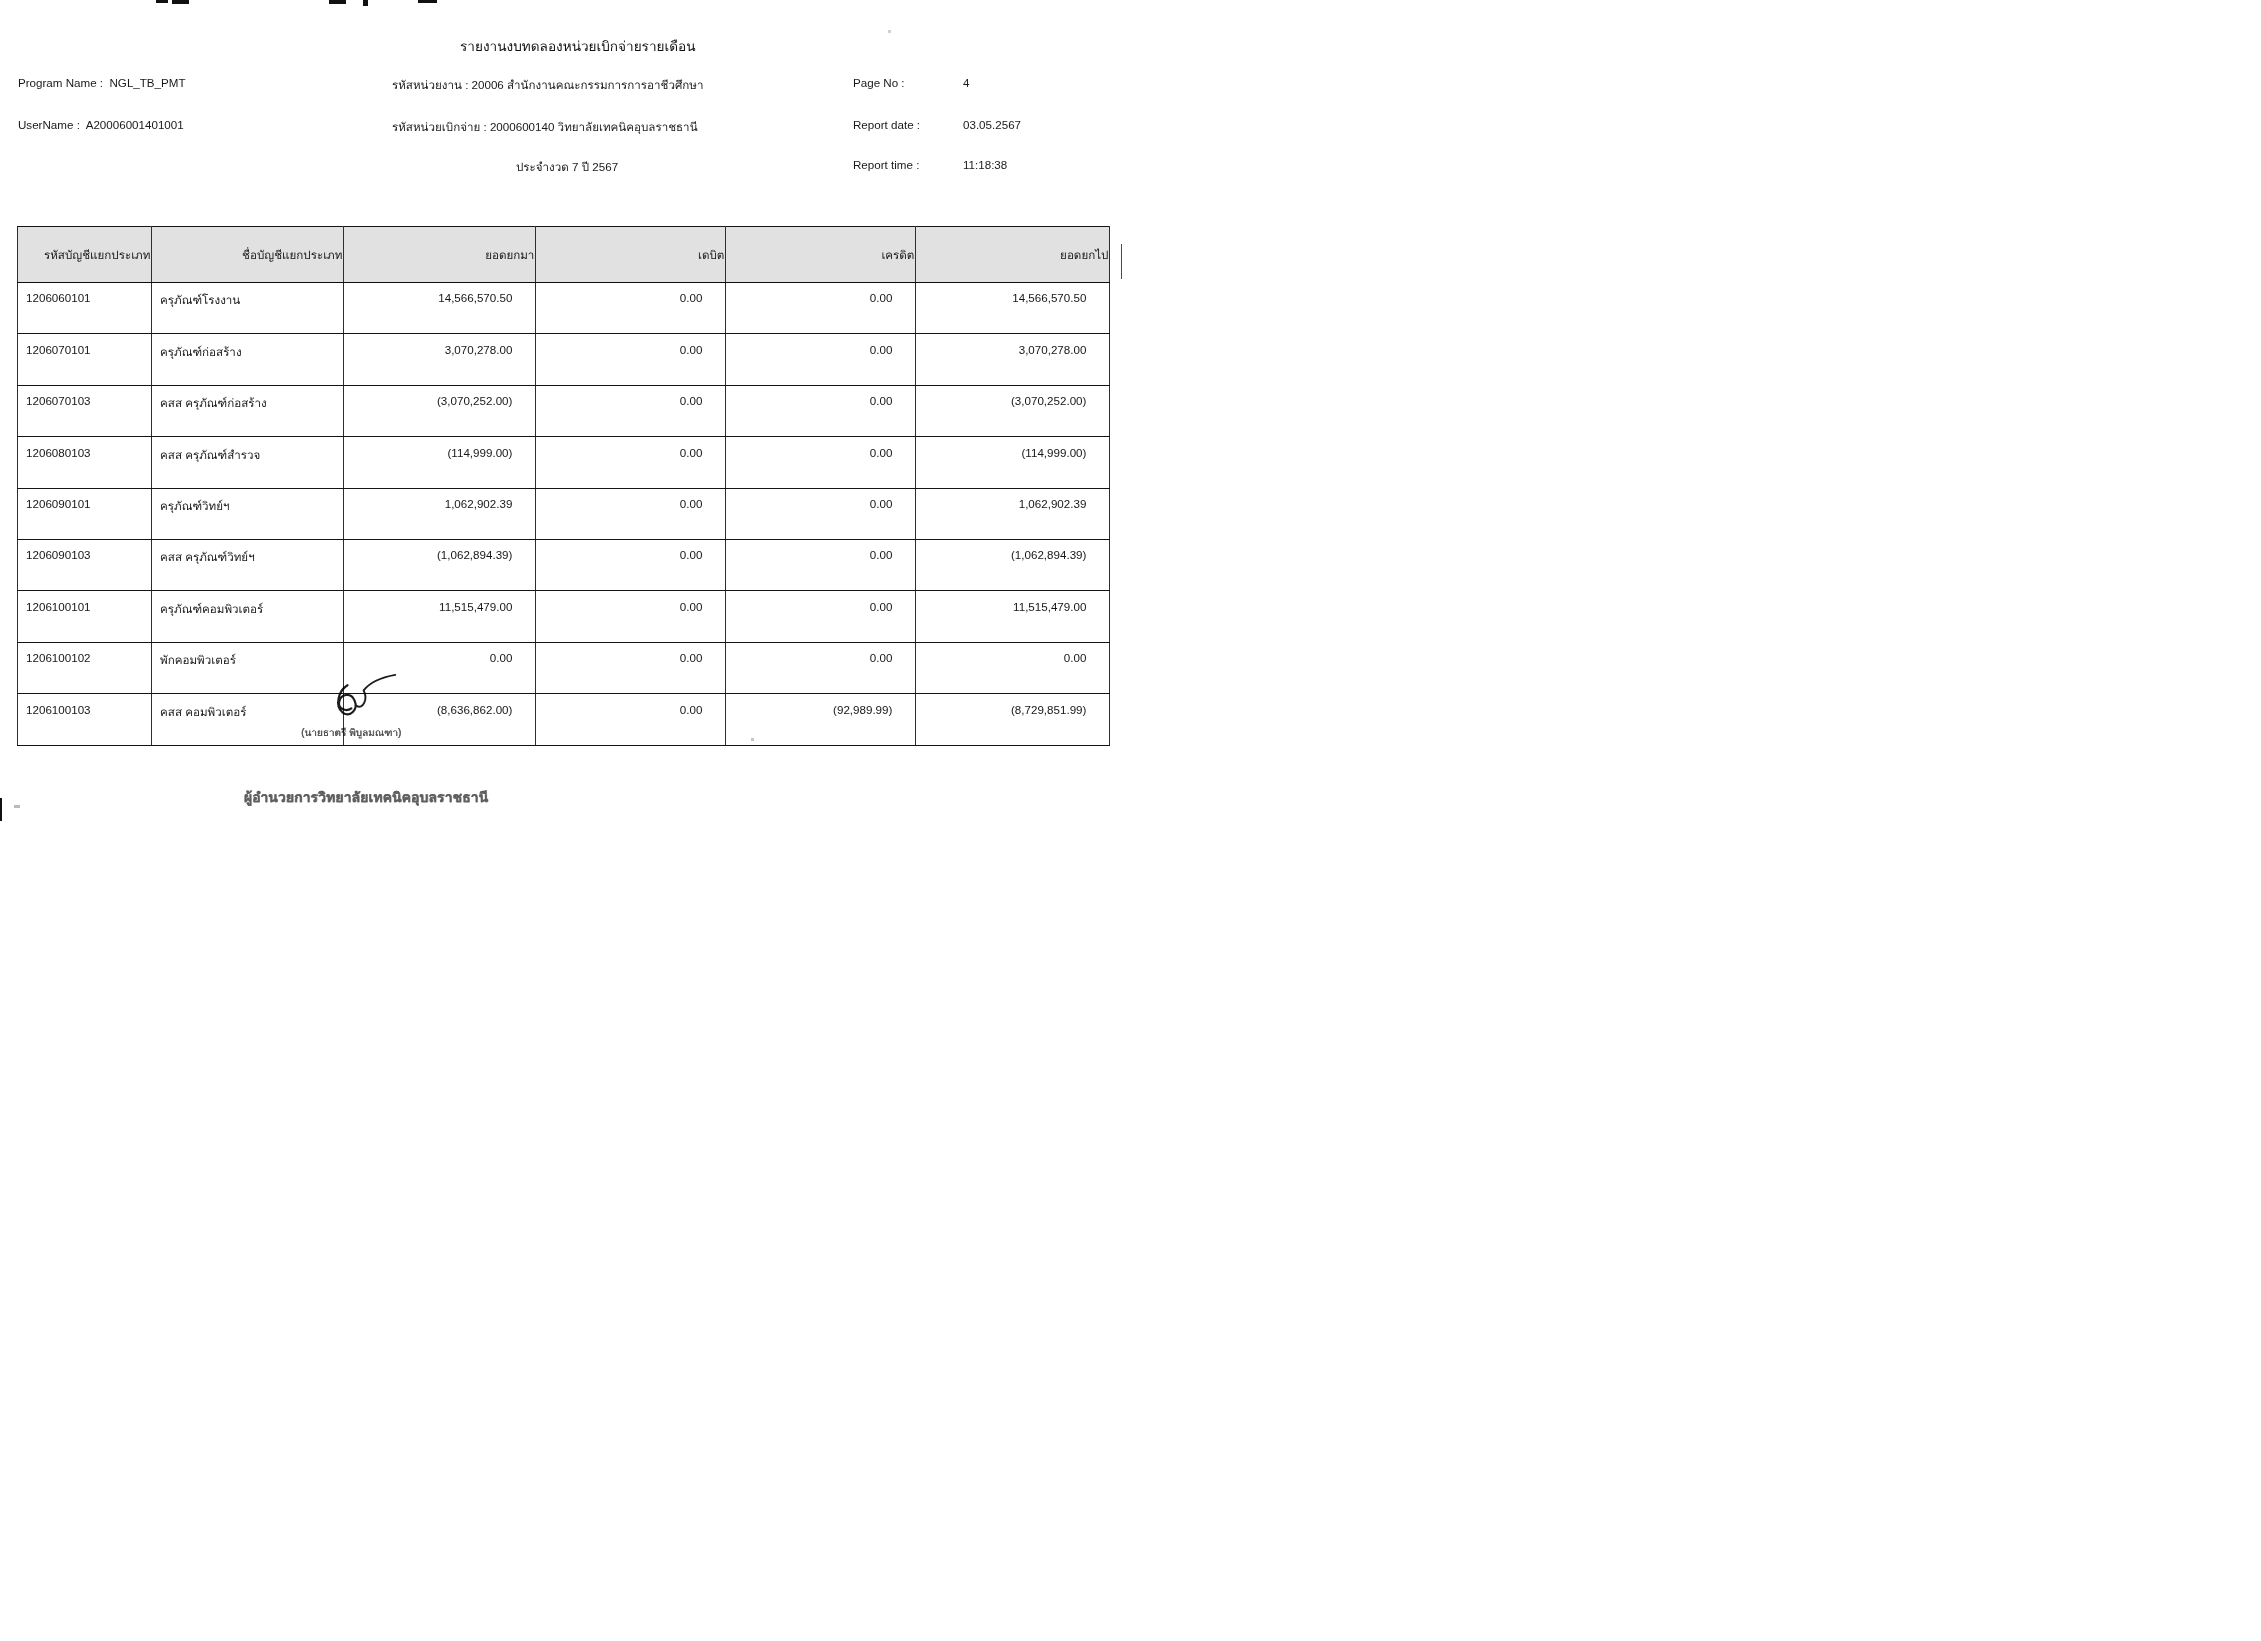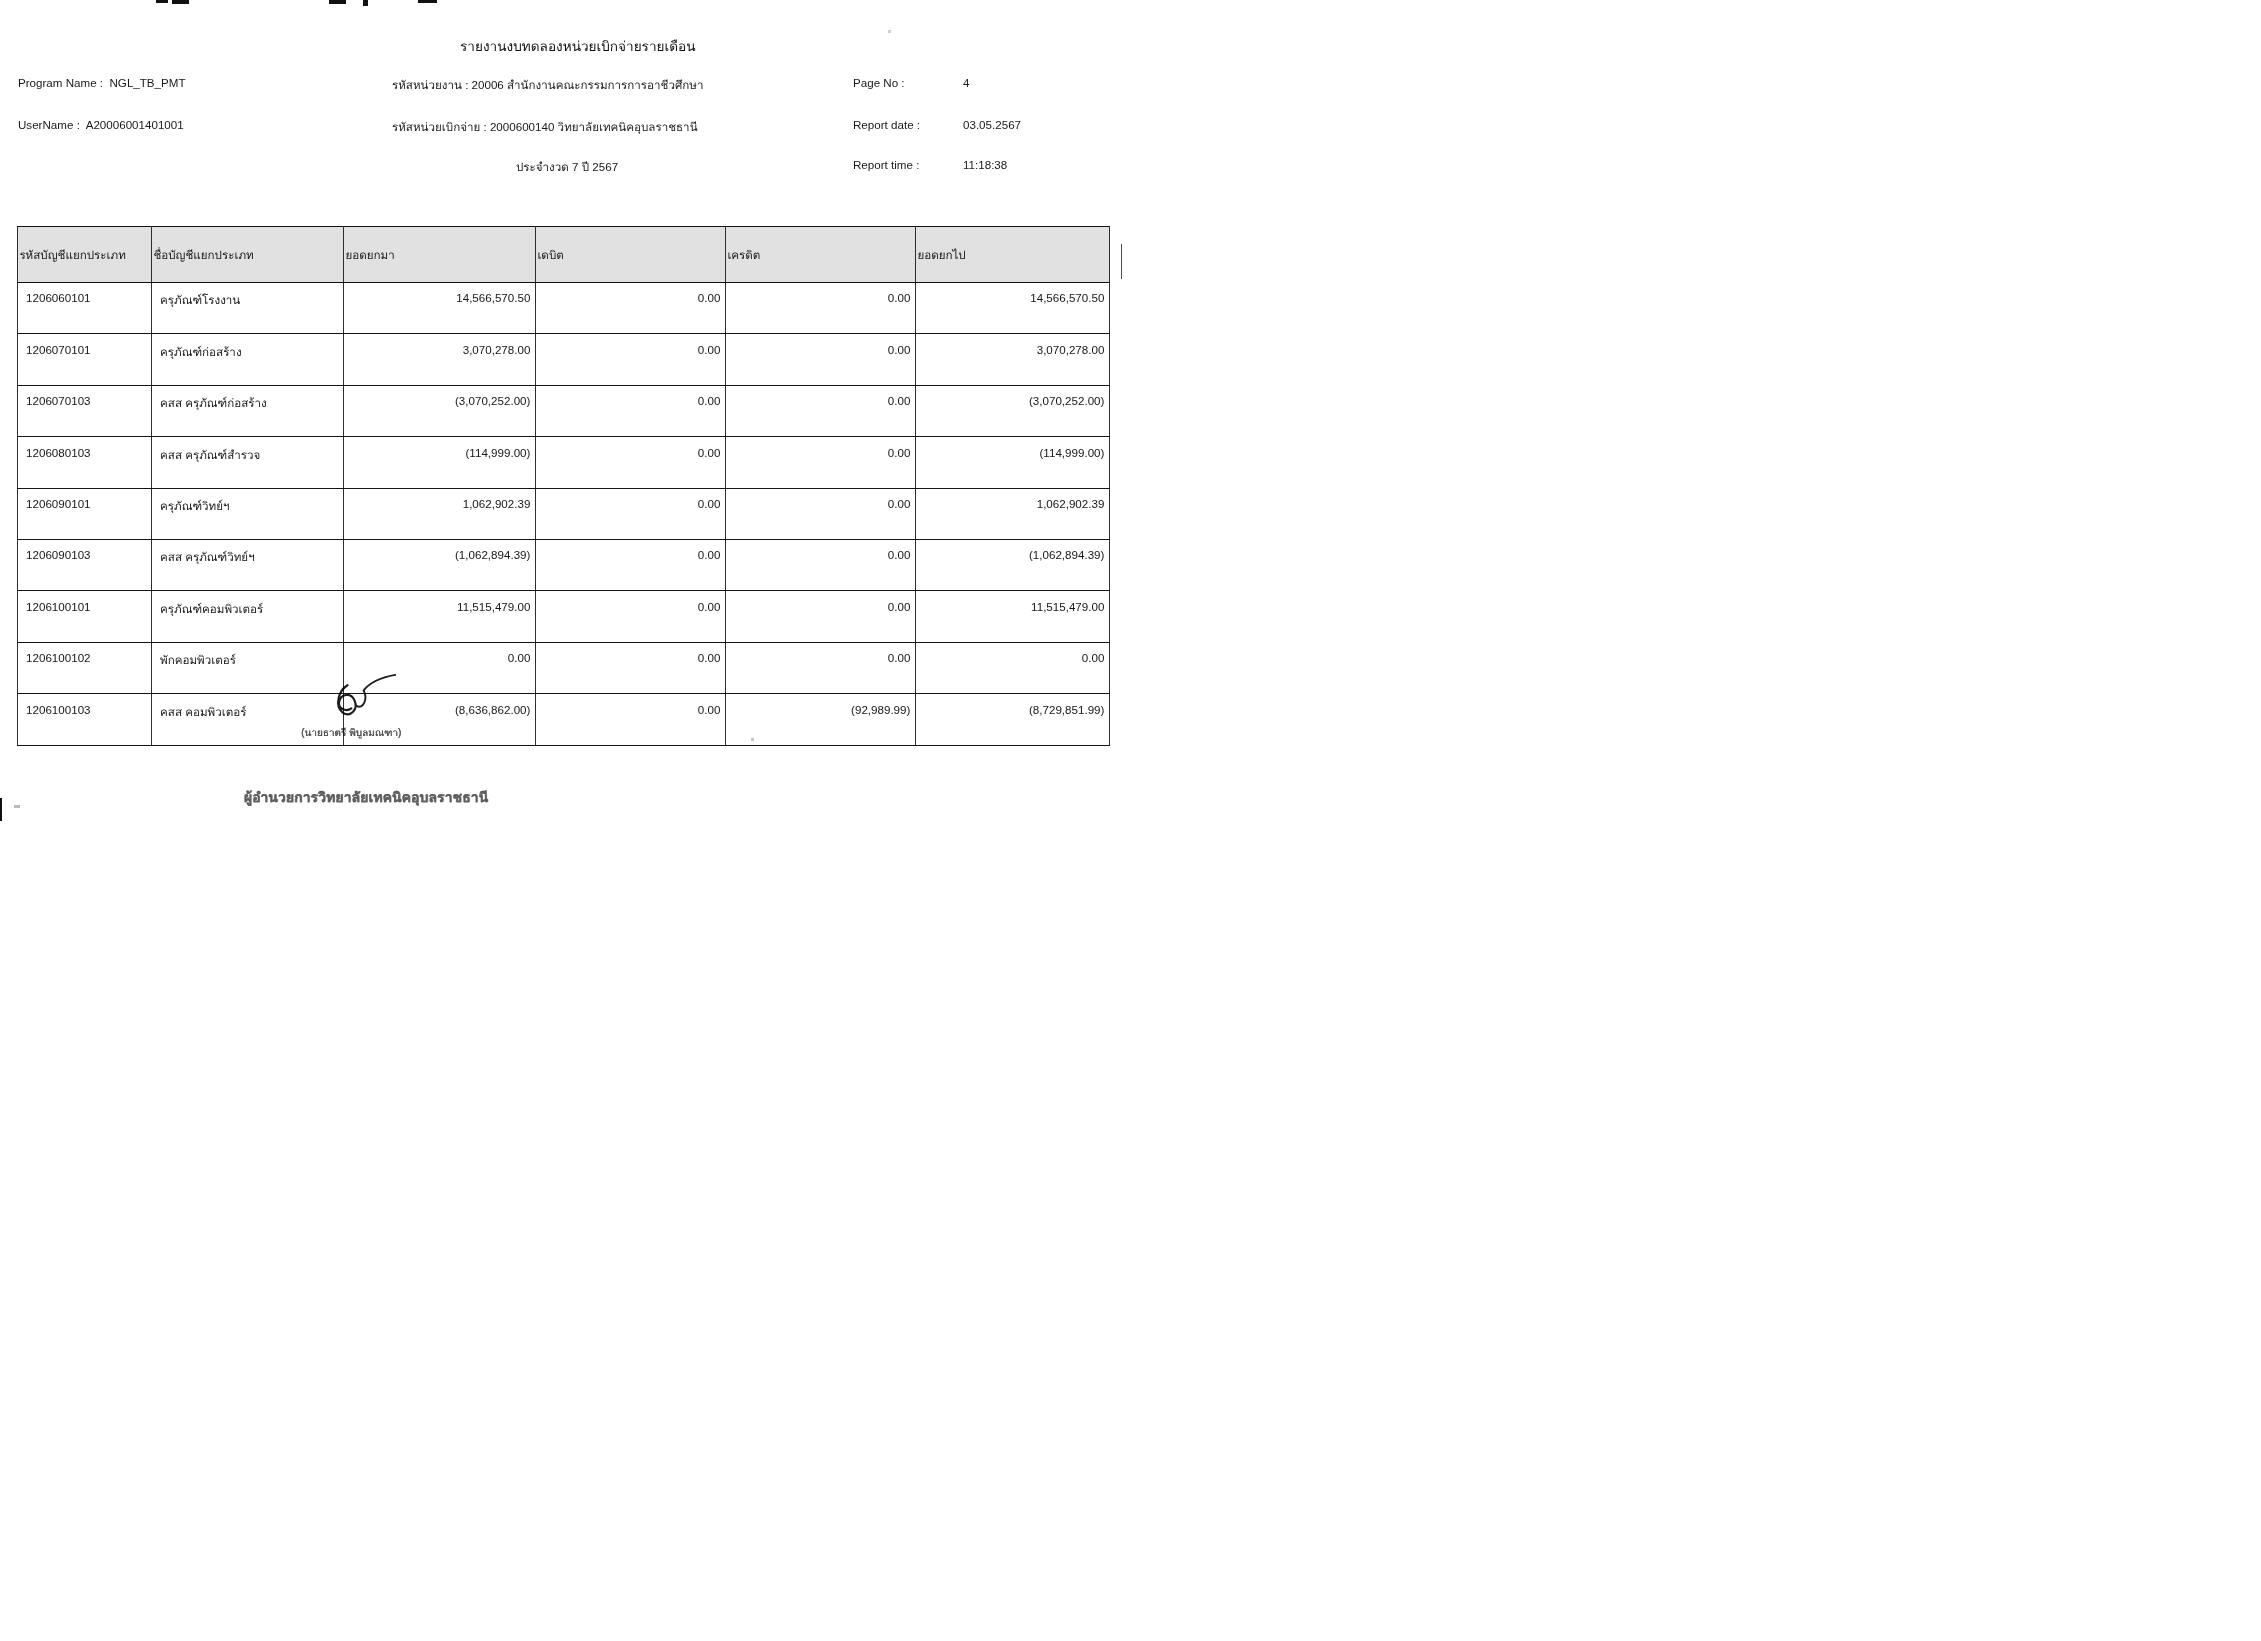--- a/index.html
+++ b/index.html
@@ -30,26 +30,26 @@
     font-size:11.6px; color:#161616;
   }
   table.report { border:1.9px solid #111; }
   table.report th, table.report td {
     border-left:1px solid #2e2e2e; border-right:1px solid #2e2e2e;
     border-top:1.6px solid #141414; border-bottom:1.6px solid #141414;
     overflow:hidden; white-space:nowrap;
   }
   table.report thead th {
     height:53px; background:#e1e1e1; font-weight:normal;
-    text-align:left; vertical-align:middle; font-size:11.6px;
+    text-align:right; vertical-align:middle; font-size:11.6px;
     border-bottom:1.9px solid #0e0e0e;
   }
   table.report tbody td { height:41px; vertical-align:top; padding-top:8.4px; background:transparent; }
   td.cell-left  { text-align:left;  padding-left:7.7px; }
-  td.cell-num   { text-align:right; padding-right:5px; }
+  td.cell-num   { text-align:right; padding-right:23px; }
 
   .overlay { position:absolute; mix-blend-mode:multiply; pointer-events:none; }
   .signature-svg { left:328px; top:671px; width:79px; height:49px; }
   .stamp-name {
     left:301px; top:725px; font-size:10px; color:#4b4b4b; white-space:nowrap;
     text-shadow:0.4px 0 0 #6a6a6a;
   }
   .stamp-title {
     left:244px; top:750px; font-size:13.6px; font-weight:bold; color:#5e5e5e;
     white-space:nowrap; letter-spacing:0.3px;

